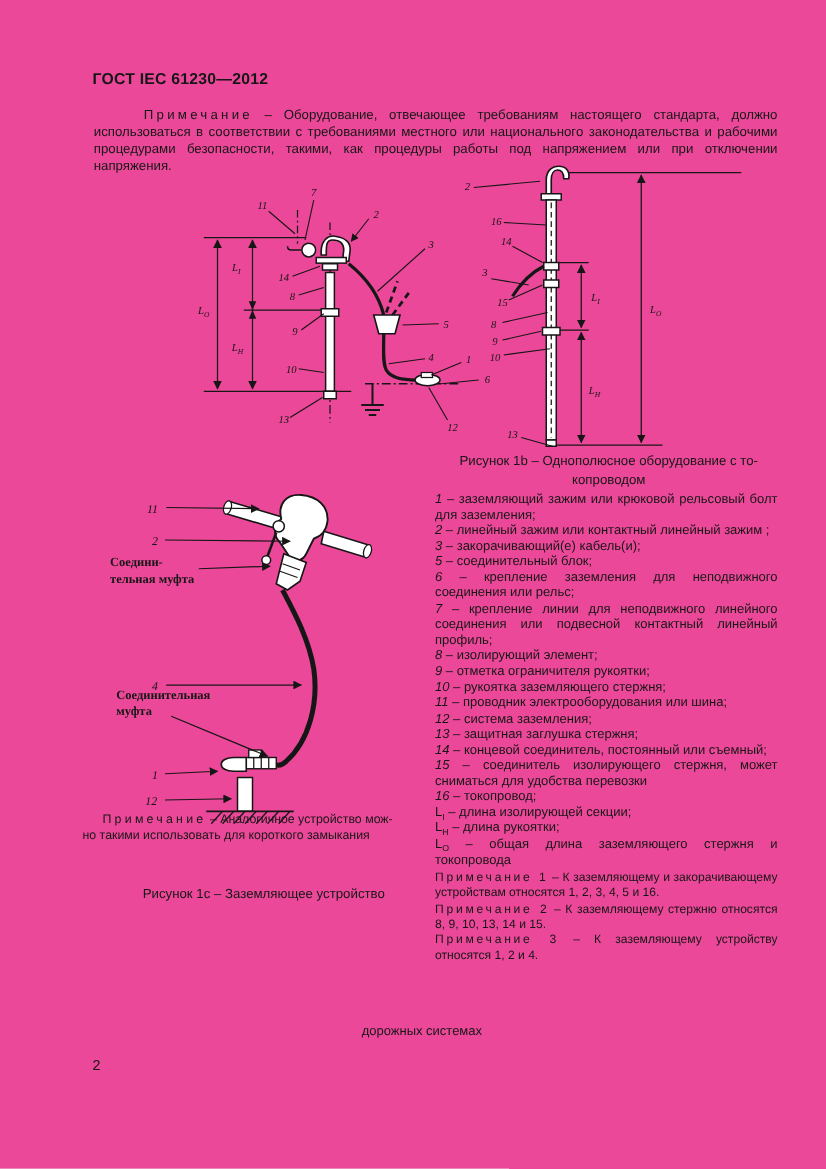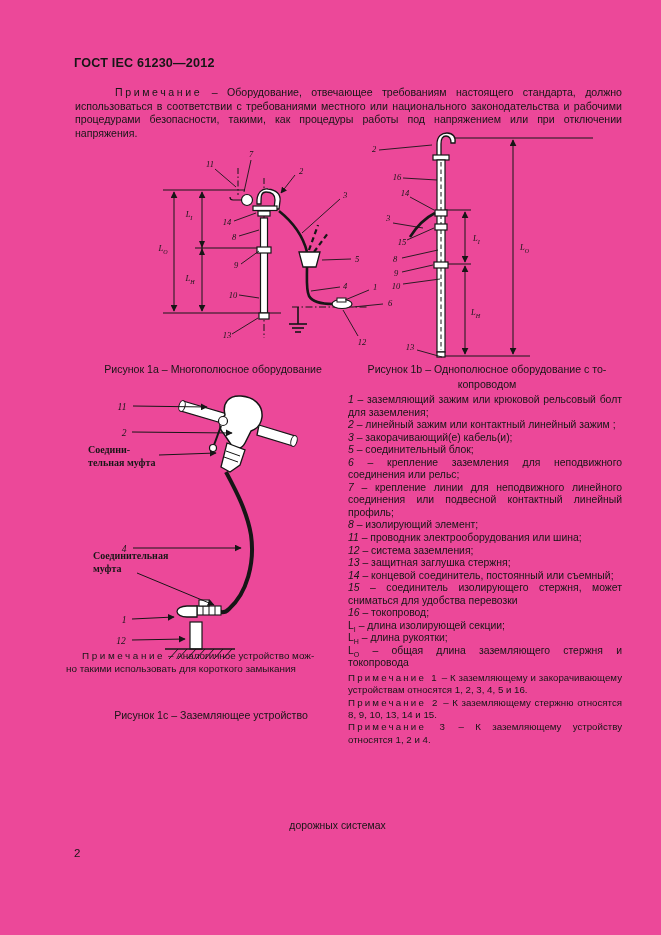--- a/index.html
+++ b/index.html
@@ -169,21 +169,20 @@
       <text x="31" y="161">10</text>
       <text x="45" y="222">13</text>
     </g>
     <g font-size="8.5" class="dimlbl">
       <text x="108" y="113"><tspan>L</tspan><tspan font-size="6" dy="2.5">I</tspan></text>
       <text x="106" y="187"><tspan>L</tspan><tspan font-size="6" dy="2.5">H</tspan></text>
       <text x="155" y="122"><tspan>L</tspan><tspan font-size="6" dy="2.5">O</tspan></text>
     </g>
   </svg>
 
-  <div class="abs cap cap1a">Рисунок 1а – Многополюсное оборудование</div>
   <div class="abs cap cap1b">
     <div>Рисунок 1b – Однополюсное оборудование с то-</div>
     <div>копроводом</div>
   </div>
 
   <svg class="abs" style="left:75px;top:393px" width="272" height="285" viewBox="0 0 272 285">
     <defs>
       <marker id="arC" viewBox="0 0 10 10" refX="9" refY="5" markerWidth="7" markerHeight="7" orient="auto-start-reverse">
         <path d="M0 0 L10 5 L0 10 z" fill="#161616"></path>
       </marker>
@@ -250,20 +249,22 @@
   <div class="abs cap cap1c">Рисунок 1с – Заземляющее устройство</div>
 
   <div class="abs legend">
     <p><span class="num">1</span> <span>– заземляющий зажим или крюковой рельсовый болт для заземления;</span></p>
     <p><span class="num">2</span> <span>– линейный зажим или контактный линейный зажим ;</span></p>
     <p><span class="num">3</span> <span>– закорачивающий(е) кабель(и);</span></p>
     <p><span class="num">5</span> <span>– соединительный блок;</span></p>
     <p><span class="num">6</span> <span>– крепление заземления для неподвижного соединения или рельс;</span></p>
     <p><span class="num">7</span> <span>– крепление линии для неподвижного линейного соединения или подвесной контактный линейный профиль;</span></p>
     <p><span class="num">8</span> <span>– изолирующий элемент;</span></p>
+    <p><span class="num">9</span> <span>– отметка ограничителя рукоятки;</span></p>
+    <p><span class="num">10</span> <span>– рукоятка заземляющего стержня;</span></p>
     <p><span class="num">11</span> <span>– проводник электрооборудования или шина;</span></p>
     <p><span class="num">12</span> <span>– система заземления;</span></p>
     <p><span class="num">13</span> <span>– защитная заглушка стержня;</span></p>
     <p><span class="num">14</span> <span>– концевой соединитель, постоянный или съемный;</span></p>
     <p><span class="num">15</span> <span>– соединитель изолирующего стержня, может сниматься для удобства перевозки</span></p>
     <p><span class="num">16</span> <span>– токопровод;</span></p>
     <p><span>L</span><sub>I</sub> <span>– длина изолирующей секции;</span></p>
     <p><span>L</span><sub>H</sub> <span>– длина рукоятки;</span></p>
     <p><span>L</span><sub>O</sub> <span>– общая длина заземляющего стержня и токопровода</span></p>
     <div class="lnotes">

